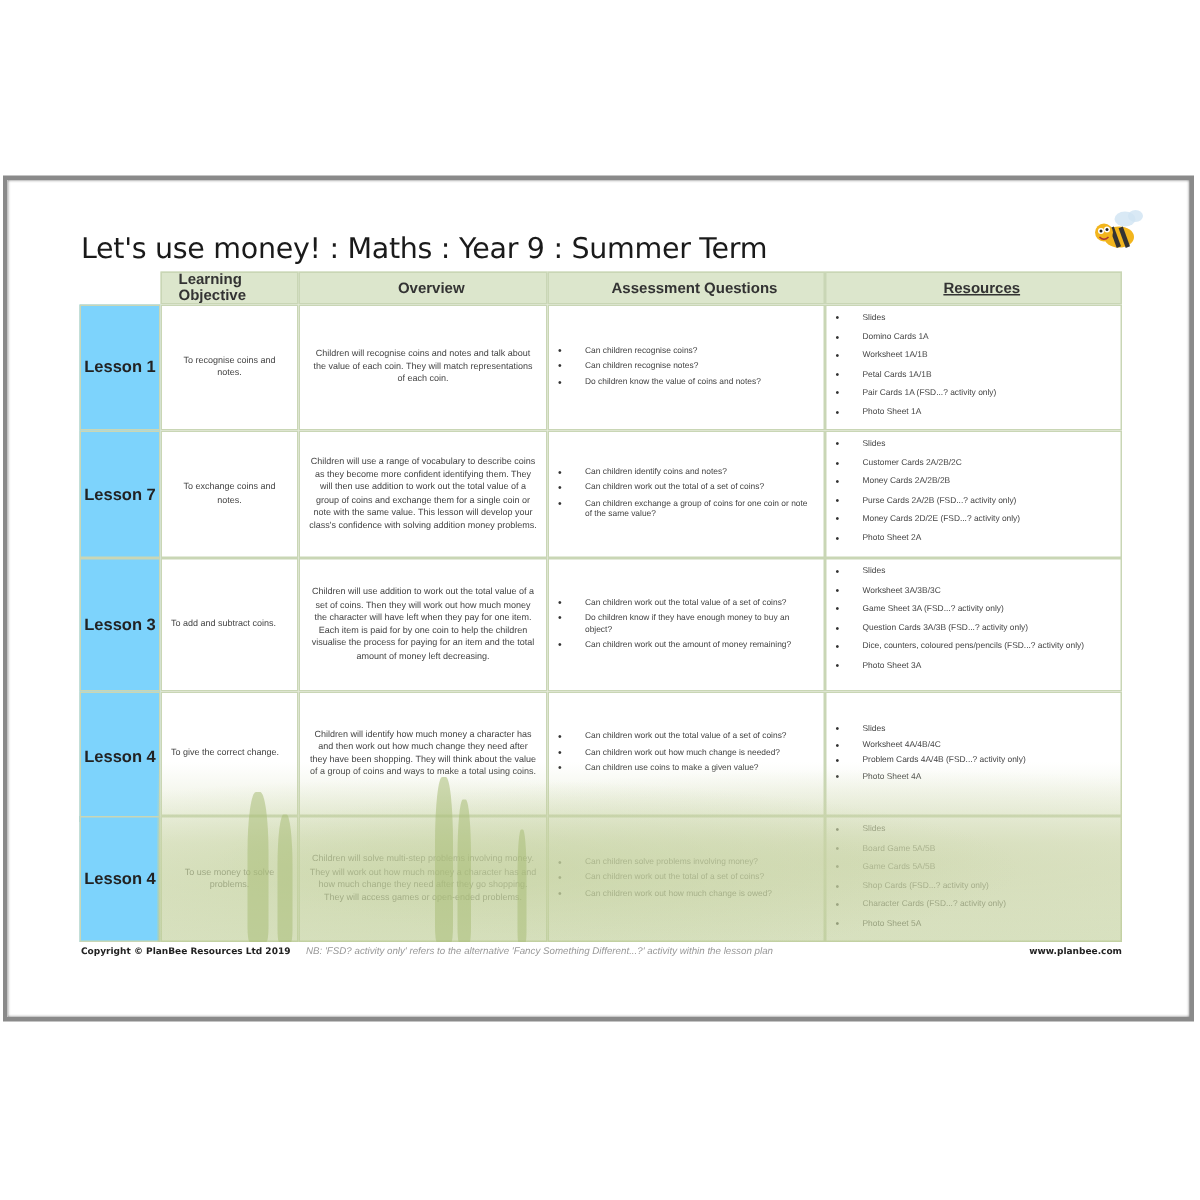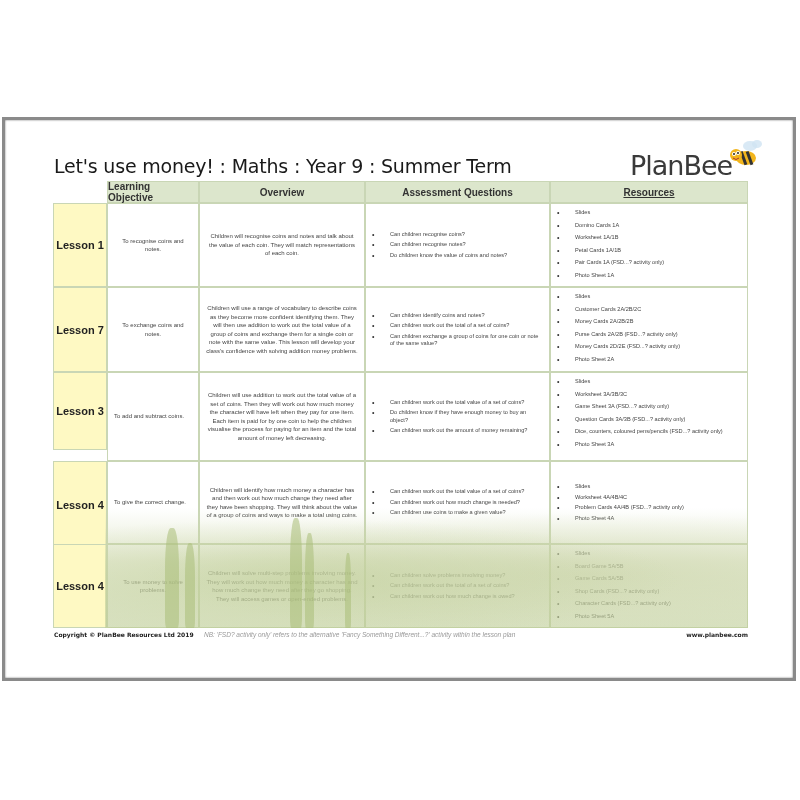--- a/index.html
+++ b/index.html
@@ -27,24 +27,24 @@
   }
   .bee { position:absolute; left:94px; top:-6px; width:40px; height:32px; }
 
   .grid {
     position:absolute; left:53px; top:181px;
   }
   .hdr {
     position:absolute; top:0; height:22px; background:#dce6cc;
     border:1px solid #c9d6b5; box-sizing:border-box;
     font-size:10px; font-weight:bold; color:#333;
-    display:flex; align-items:center; justify-content:center;
+    display:flex; align-items:center; justify-content:center;padding-left:11px;
   }
   .row-label {
-    position:absolute; left:0; width:54px; background:#fef9c3;
+    position:absolute; left:0; width:54px; background:#7dd3fc;
     border:1px solid #c9d6b5; box-sizing:border-box;
     display:flex; align-items:center; justify-content:center;
     font-size:11px; font-weight:bold; color:#222;
   }
   .cell {
     position:absolute; background:#ffffff; border:1px solid #c9d6b5; box-sizing:border-box;
     display:flex; align-items:center; justify-content:center;
     font-size:6px; color:#444; line-height:8.5px; text-align:center; padding:0 6px;
   }
   .cell.left { justify-content:flex-start; text-align:left; }
@@ -74,21 +74,20 @@
   .f-web { position:absolute; right:0; top:0; font-weight:bold; font-family:"DejaVu Sans", sans-serif; font-size:6px; }
 </style>
 </head>
 <body>
 
 <div class="sheet"></div>
 
 <div class="title">Let's use money! : Maths : Year 9 : Summer Term</div>
 
 <div class="logo">
-  <span class="logo-text">PlanBee</span>
   <svg class="bee" viewBox="0 0 40 32">
     <ellipse cx="26" cy="8" rx="7" ry="5" fill="#cfe3f2" opacity="0.8"></ellipse>
     <ellipse cx="33" cy="6" rx="5" ry="4" fill="#cfe3f2" opacity="0.8"></ellipse>
     <ellipse cx="22" cy="20" rx="10" ry="7" fill="#f2b51d"></ellipse>
     <rect x="18" y="13" width="3" height="14" fill="#333" transform="rotate(-20 20 20)"></rect>
     <rect x="24" y="13" width="3" height="14" fill="#333" transform="rotate(-20 26 20)"></rect>
     <circle cx="12" cy="17" r="6" fill="#f2b51d"></circle>
     <circle cx="10" cy="16" r="2" fill="#fff"></circle>
       <circle cx="10" cy="16" r="1" fill="#222"></circle>
     <circle cx="14" cy="15" r="2" fill="#fff"></circle>
@@ -147,21 +146,21 @@
     <ul>
       <li>Slides</li>
       <li>Customer Cards 2A/2B/2C</li>
       <li>Money Cards 2A/2B/2B</li>
       <li>Purse Cards 2A/2B (FSD...? activity only)</li>
       <li>Money Cards 2D/2E (FSD...? activity only)</li>
       <li>Photo Sheet 2A</li>
     </ul>
   </div>
 
-  <div class="row-label" style="top:191px;height:78px;">Lesson 3</div>
+  <div class="row-label" style="top:191px;height:89px;">Lesson 3</div>
   <div class="cell" style="left:54px;top:191px;width:92px;height:89px;justify-content:flex-start;text-align:left;">
       <span>To add and subtract coins.</span>
     </div>
   <div class="cell" style="left:146px;top:191px;width:166px;height:89px;">
       <span>Children will use addition to work out the total value of a set of coins. Then they will work out how much money the character will have left when they pay for one item. Each item is paid for by one coin to help the children visualise the process for paying for an item and the total amount of money left decreasing.</span>
     </div>
   <div class="cell left" style="left:312px;top:191px;width:185px;height:89px;">
     <ul>
       <li>Can children work out the total value of a set of coins?</li>
       <li>Do children know if they have enough money to buy an object?</li>

